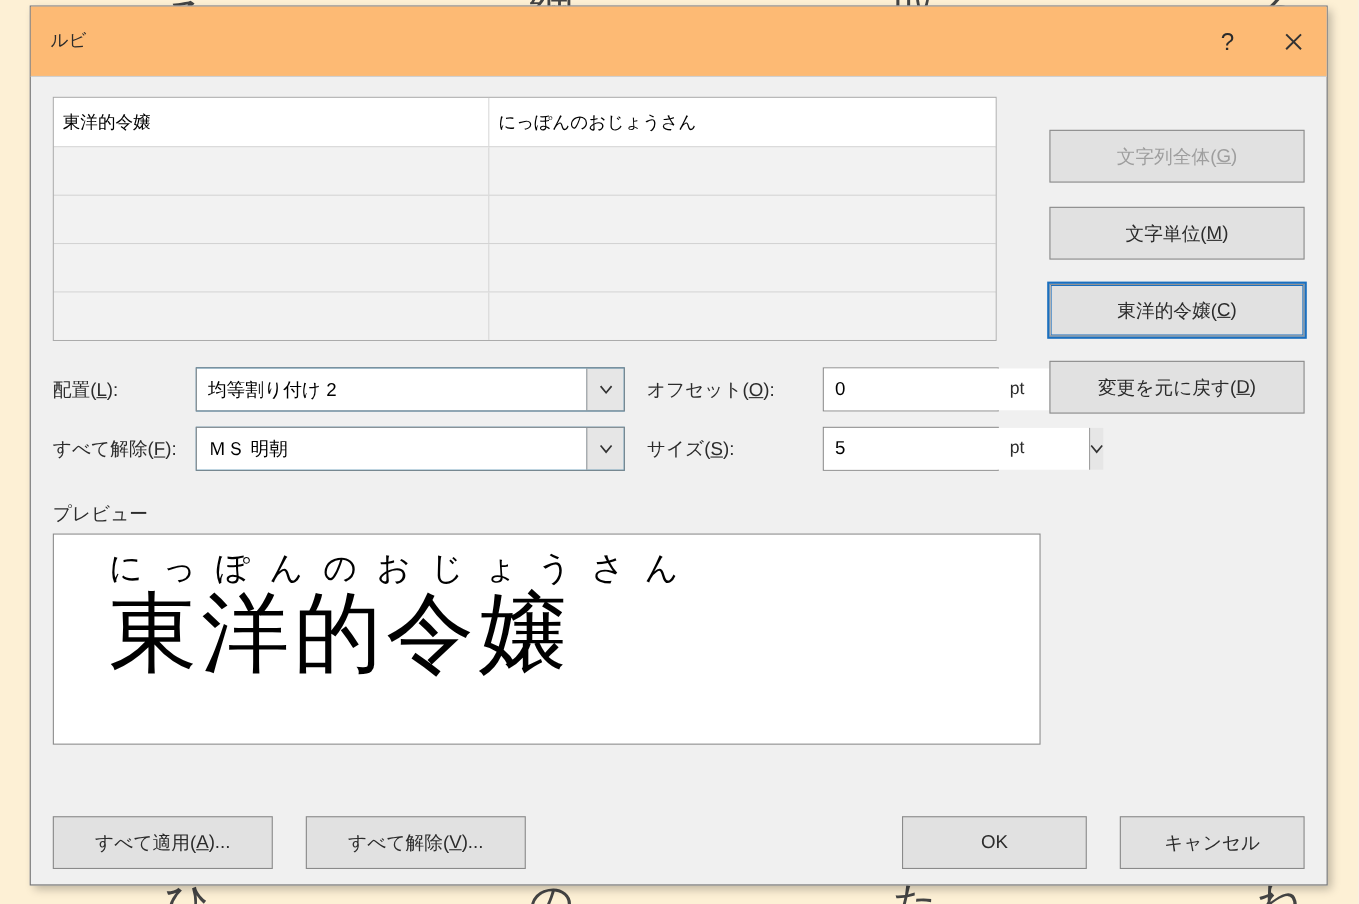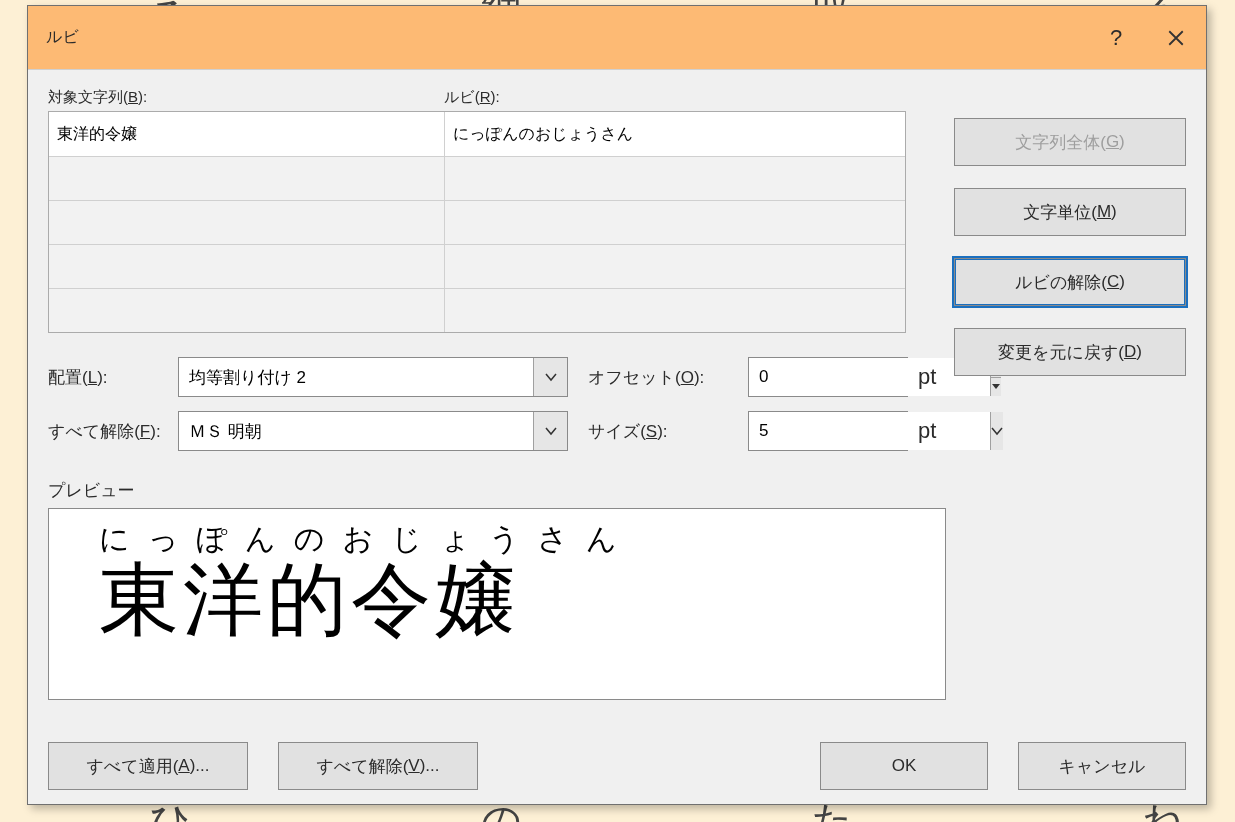--- a/index.html
+++ b/index.html
@@ -134,21 +134,21 @@
   .combo-btn { width:34px; background:#e6e6e6; border-left:1px solid #a0a0a0; display:flex;align-items:center;justify-content:center;}
   .combo-btn svg{width:12px;height:12px;}
   .offset-label { width: 160px; font-size:17px; }
   .spinner-wrap { width:160px; height:40px; display:flex; border:1px solid #8a8a8a; background:#fff; }
   .spinner-input { flex:1; background:#fff; border:none; padding: 4px 10px; font-size:17px; font-family:inherit; outline:none;}
   .spinner-btns { width:26px; display:flex; flex-direction:column; border-left:1px solid #a0a0a0;}
   .spinner-btns div { flex:1; background:#e6e6e6; display:flex;align-items:center;justify-content:center;}
   .spinner-btns div + div { border-top:1px solid #a0a0a0;}
   .spinner-btns svg { width:10px;height:8px;}
   .size-combo { width:160px; height:40px; display:flex; border:1px solid #8a8a8a; background:#fff; }
-  .pt-label { margin-left:10px; font-size:22px;}
+  .pt-label { margin-left:10px; font-size:16px;}
   .preview-label { margin-top: 28px; font-size:17px; }
   .preview-box {
     margin-top:6px;
     width: 898px;
     height: 192px;
     border: 1px solid #8a8a8a;
     background: #fff;
     padding: 10px 50px;
     font-family: "MS Mincho", "ＭＳ 明朝", serif;
   }
@@ -182,28 +182,20 @@
     <div class="help">?</div>
     <div class="close">
       <svg viewBox="0 0 16 16">
           <path d="M2 2 L14 14 M14 2 L2 14" stroke="#333" stroke-width="1.6"></path>
         </svg>
     </div>
   </div>
 
   <div class="content">
 
-    <div class="row-labels">
-      <div class="lbl1">
-        <span>対象文字列(</span><u class="acc">B</u><span>):</span>
-      </div>
-      <div class="lbl2">
-        <span>ルビ(</span><u class="acc">R</u><span>):</span>
-      </div>
-    </div>
 
     <div class="grid">
       <div class="grid-row">
         <input class="cell left" value="東洋的令嬢" style="">
         <input class="cell right" value="にっぽんのおじょうさん" style="">
       </div>
       <div class="grid-row">
         <input class="cell left disabled" disabled="" style="">
         <input class="cell right disabled" disabled="" style="">
       </div>
@@ -226,21 +218,21 @@
         <span>文字列全体(</span>
           <u class="acc">G</u>
           <span>)</span>
       </div>
       <div class="btn">
         <span>文字単位(</span>
           <u class="acc">M</u>
           <span>)</span>
       </div>
       <div class="btn focused">
-        <span>ルビの解除(</span>
+        <span>東洋的令嬢(</span>
           <u class="acc">C</u>
           <span>)</span>
       </div>
       <div class="btn">
         <span>変更を元に戻す(</span>
           <u class="acc">D</u>
           <span>)</span>
       </div>
     </div>
 

